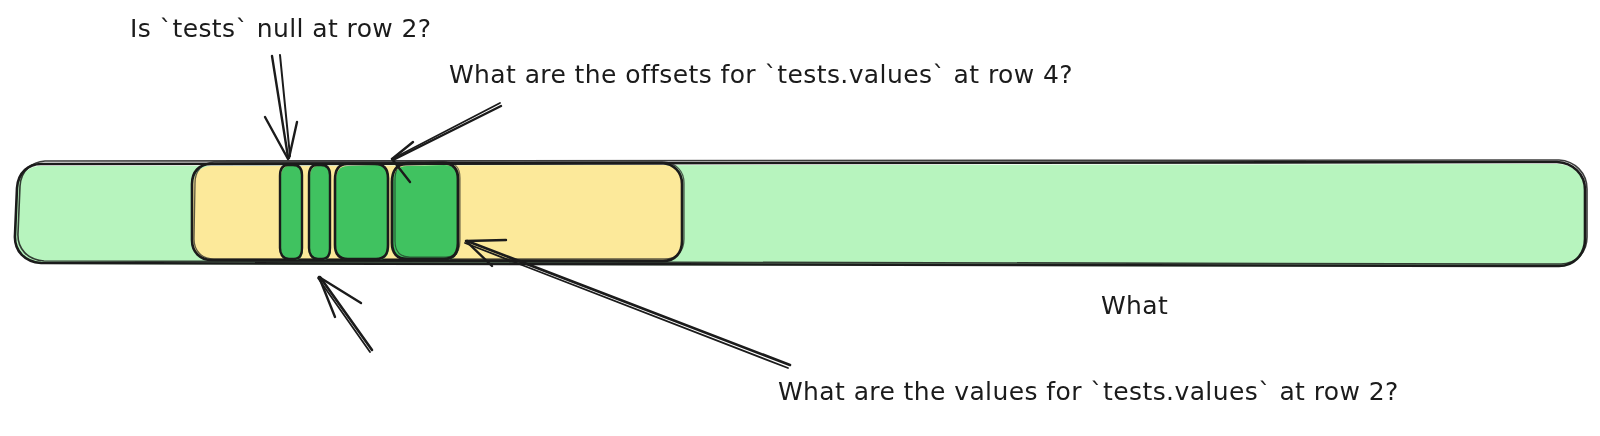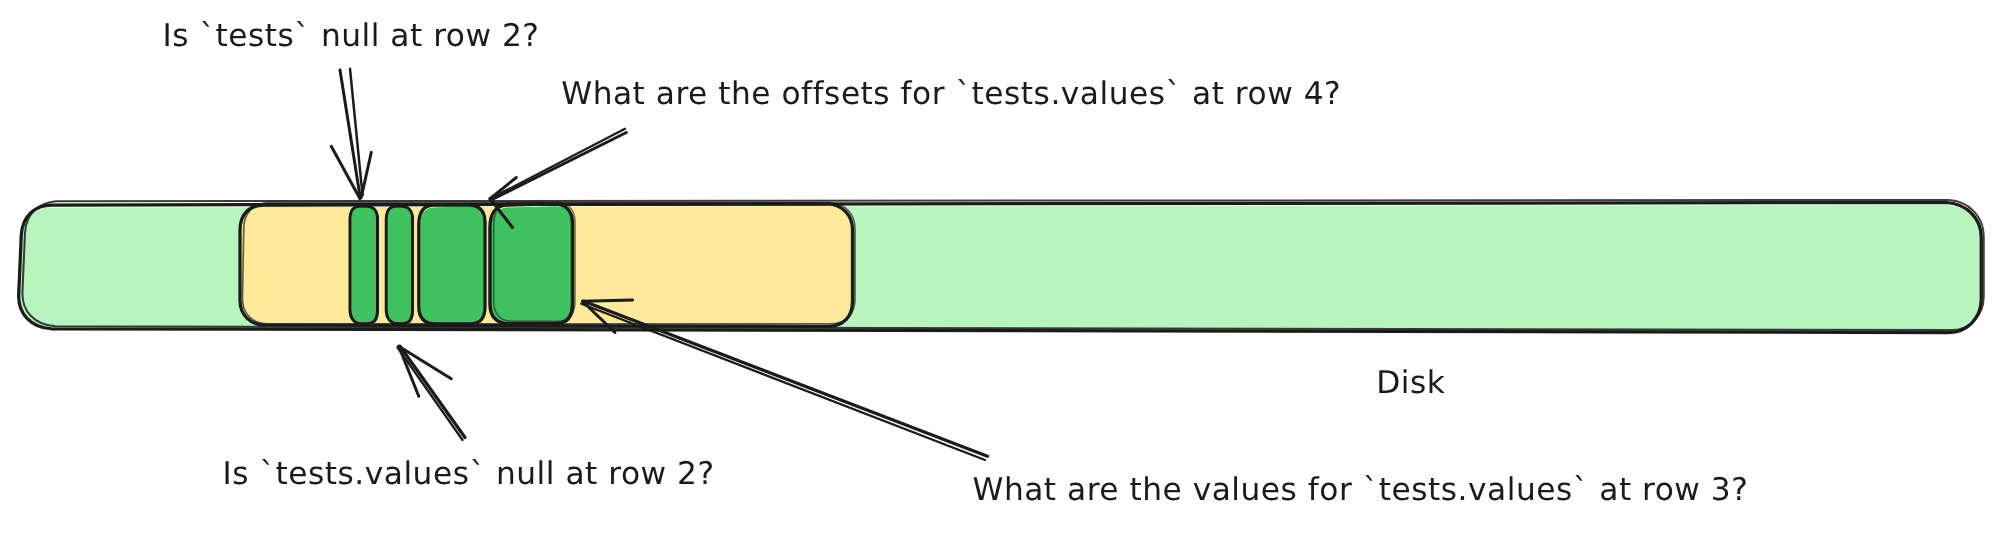--- a/index.html
+++ b/index.html
@@ -185,19 +185,18 @@
       <path d="M 466 241 L 506 240" fill="none" stroke="#1b1b1b" stroke-width="2.4" stroke-linecap="round"></path>
       <path d="M 466 241 L 492 266" fill="none" stroke="#1b1b1b" stroke-width="2.4" stroke-linecap="round"></path>
     </g>
 
   </svg>
 
   <div class="label lbl-tests-null">Is `tests` null at row 2?</div>
 
   <div class="label lbl-offsets">What are the offsets for `tests.values` at row 4?</div>
 
-  <div class="label lbl-values-null">Is `tests.values` null at row 2?</div>
-
-  <div class="label lbl-values-what">What are the values for `tests.values` at row 3?</div>
-
-  <div class="label lbl-disk">Disk</div>
+
+  <div class="label lbl-values-what">What are the values for `tests.values` at row 2?</div>
+
+  <div class="label lbl-disk">What</div>
 
 </div>
 
 </body></html>

